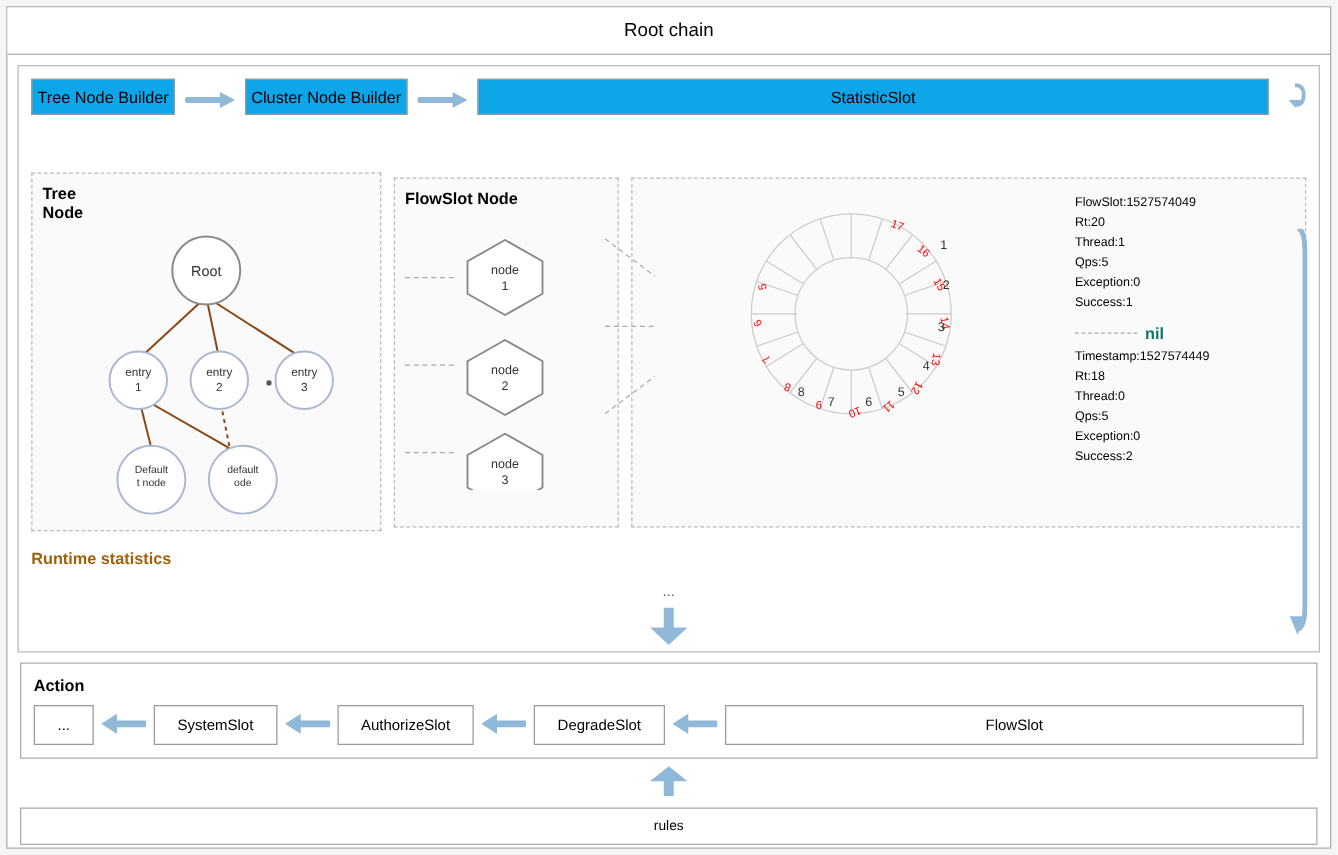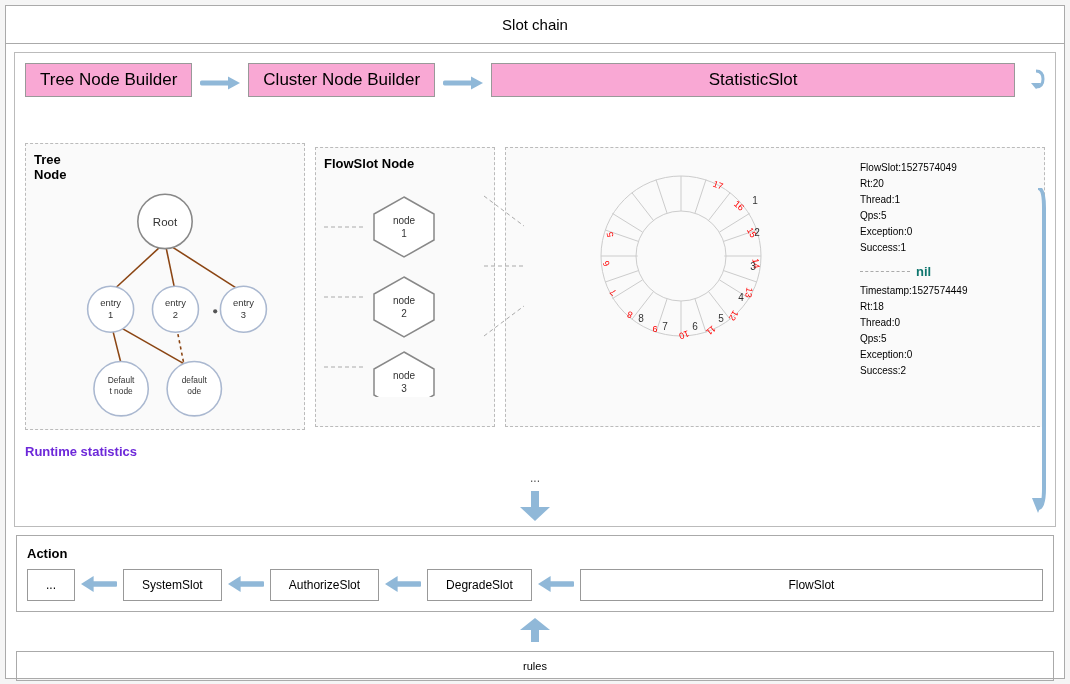--- a/index.html
+++ b/index.html
@@ -28,23 +28,23 @@
       text-align: center;
       padding: 10px;
       font-size: 15px;
       border-bottom: 1.5px solid #aaa;
       background: white;
     }
 
     
     .builder-box {
       border: 1.5px solid #999;
-      padding: 6px 14px;
-      background: #f9a8d4;
-      font-size: 17px;
+      padding: 6px 4px;
+      background: #0ea5e9;
+      font-size: 13px;
       white-space: nowrap;
       text-align: center;
     }
 
     
     .arrow-right {
       display: flex;
       align-items: center;
       margin-top: 5px;
     }
@@ -91,21 +91,21 @@
       position: relative;
       background: #fafafa;
       margin-top: 40px;
     }
 
     
     .runtime-label {
       padding: 8px 10px;
       font-size: 13px;
       font-weight: bold;
-      color: #6d28d9;
+      color: #a16207;
     }
 
     
     .dots-label {
       text-align: center;
       padding: 4px;
       font-size: 12px;
       color: #555;
     }
 
@@ -187,21 +187,21 @@
     .wheel-svg {
       display: block;
       margin: 0 auto;
     }
   </style>
 </head>
 <body>
 
 <div class="outer-container">
 
-  <div class="slot-chain-header">Slot chain</div>
+  <div class="slot-chain-header">Root chain</div>
 
   <div style="border: 1.5px solid #bbb; margin: 8px 8px 4px 8px; position: relative; flex: 1; display: flex; flex-direction: column;">
 
     <div class="builders-row">
 
       <div class="builder-box">
         <span>Tree Node Builder</span>
       </div>
 
       <div class="arrow-right">

